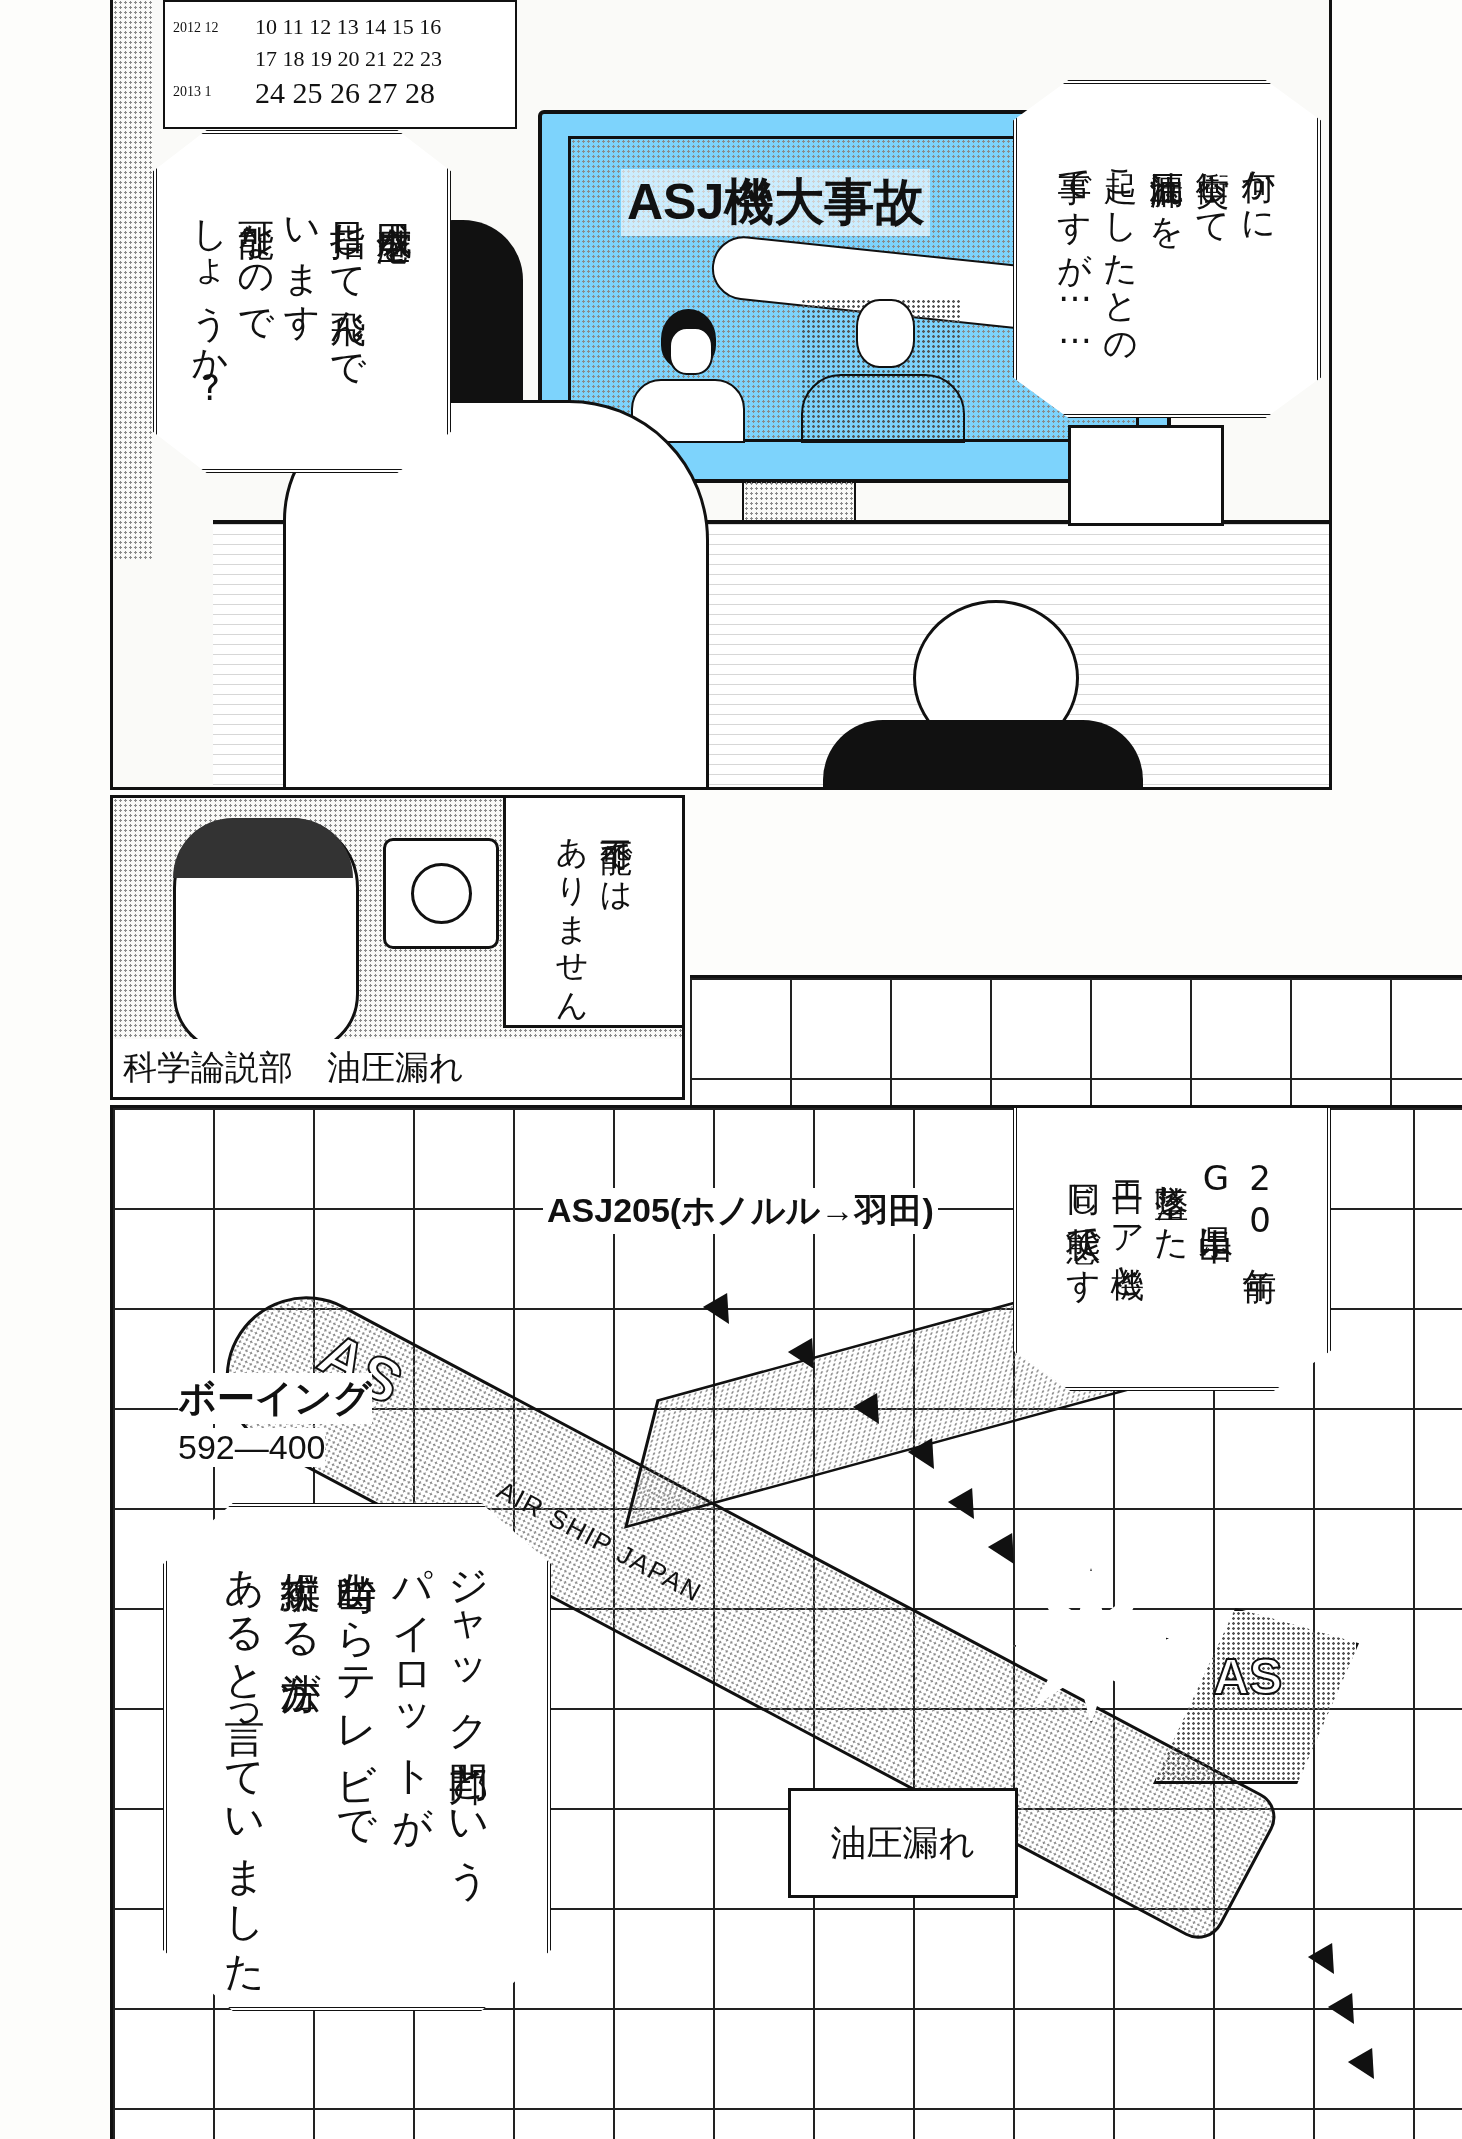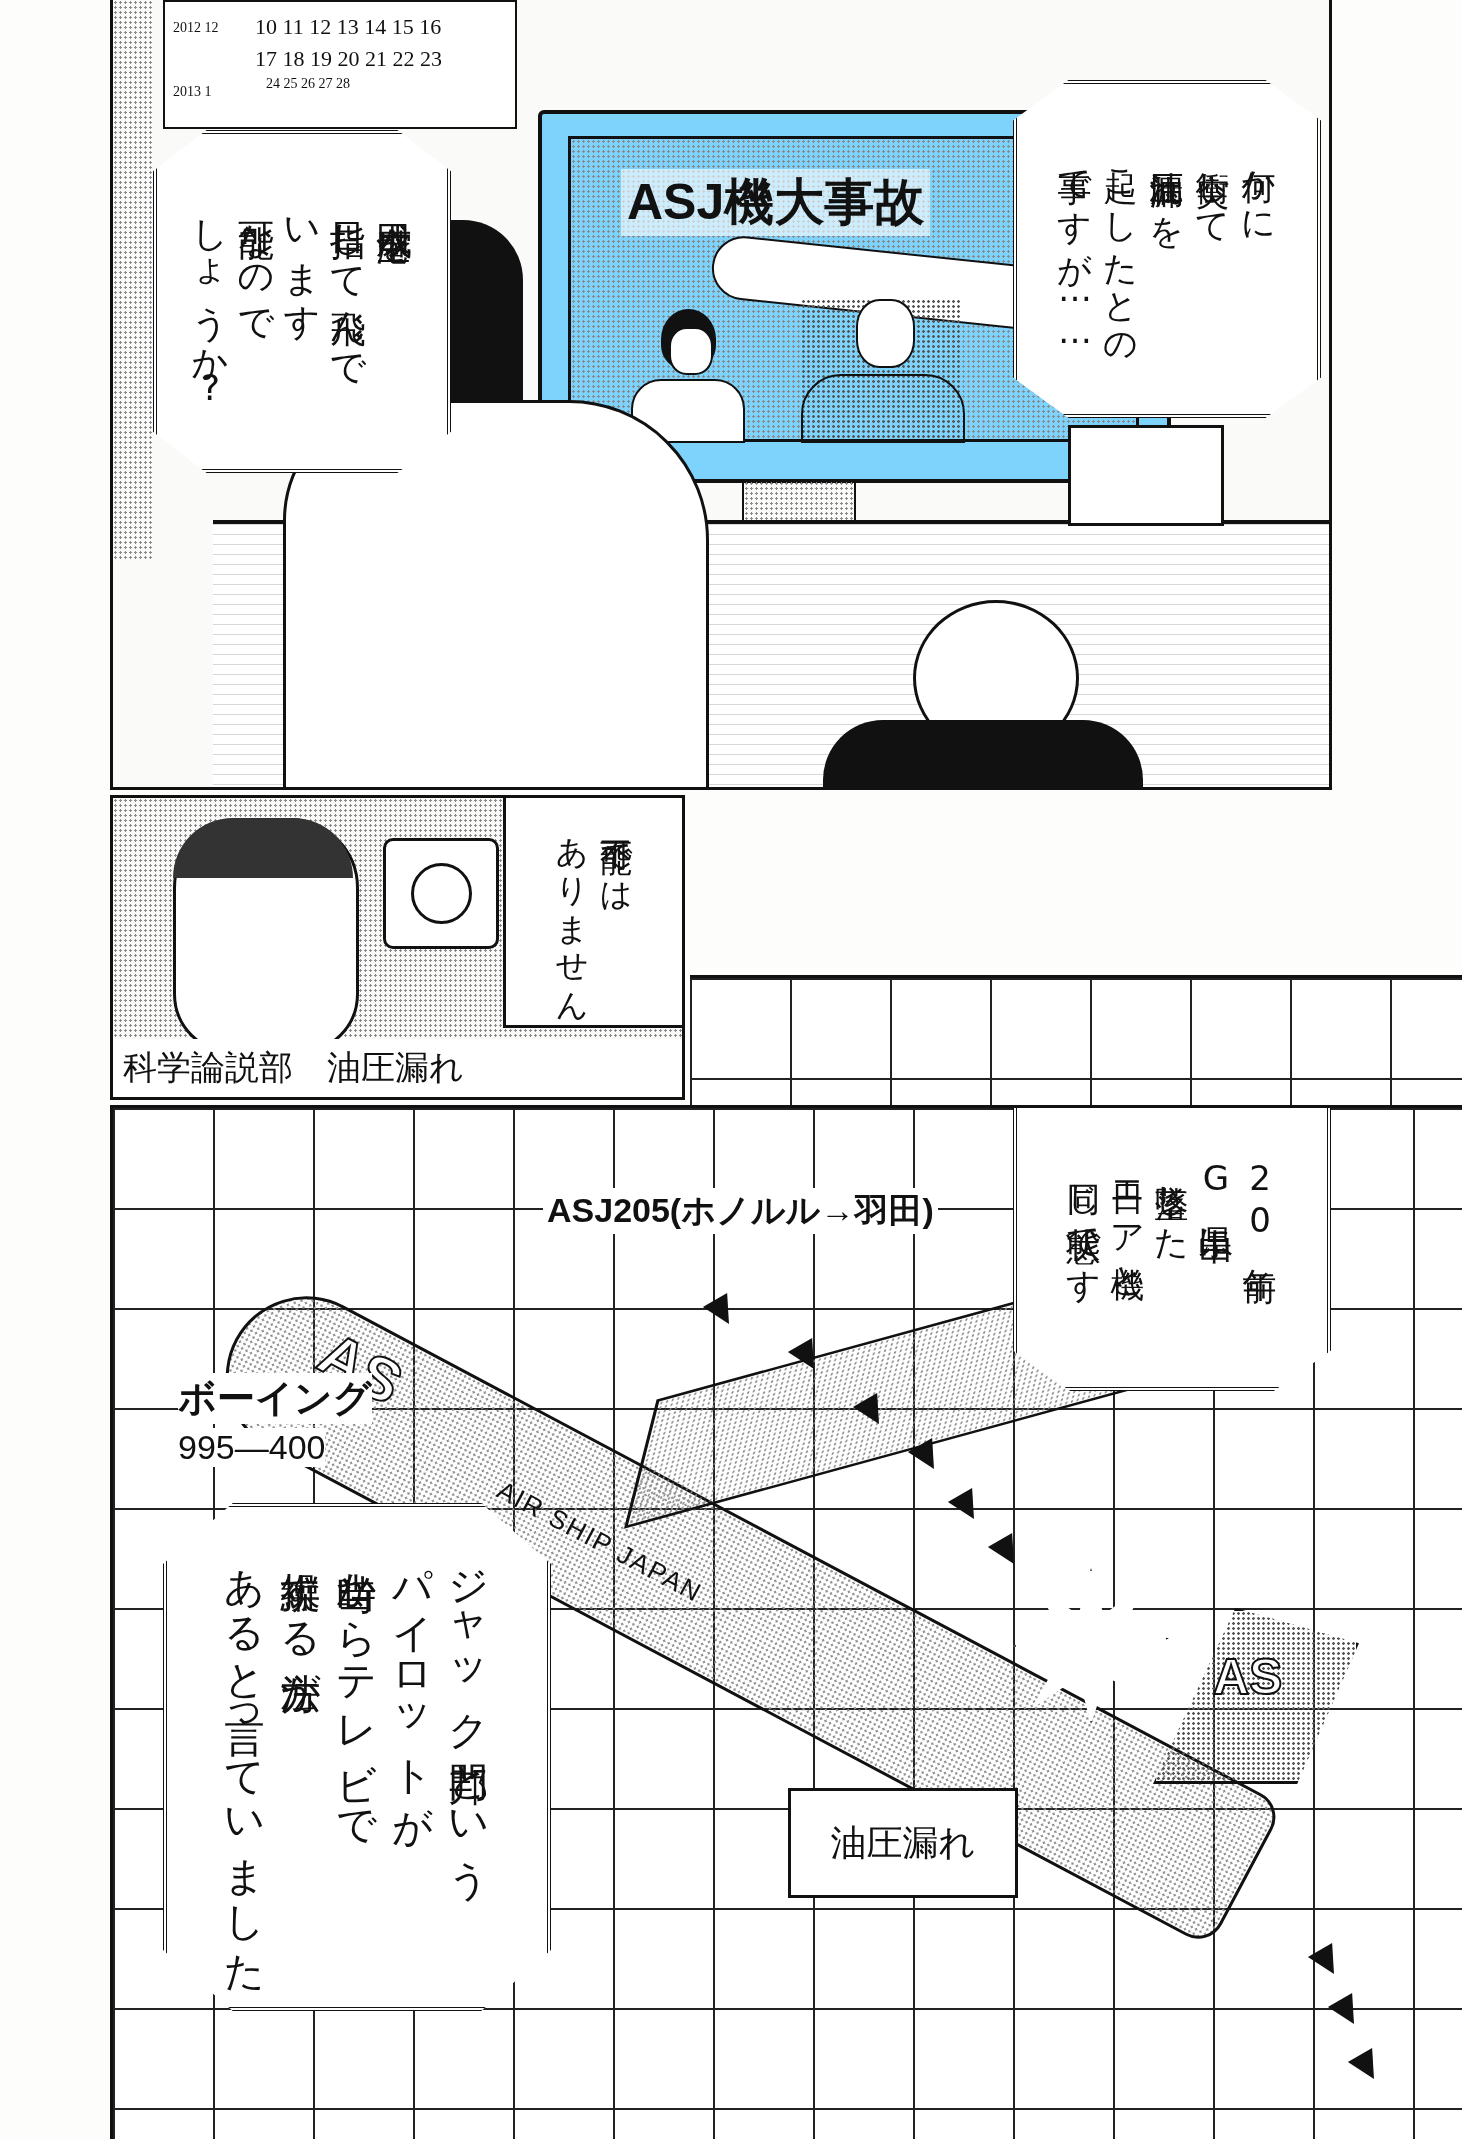--- a/index.html
+++ b/index.html
@@ -16,21 +16,21 @@
 </style>
 </head>
 <body>
 
 <div class="panel" style="left:110px;top:0;width:1222px;height:790px;border-top:none;">
 
   <div style="position:absolute;left:50px;top:0;width:350px;height:125px;background:#fff;border:2px solid #111;font-family:Liberation Serif, serif;">
     <div style="position:absolute;left:8px;top:18px;font-size:14px;">2012 12</div>
     <div style="position:absolute;left:90px;top:12px;font-size:22px;">10 11 12 13 14 15 16</div>
     <div style="position:absolute;left:90px;top:44px;font-size:22px;">17 18 19 20 21 22 23</div>
-    <div style="position:absolute;left:101px;top:74px;font-size:14px;">24 25 26 27 28</div>
+    <div style="position:absolute;left:90px;top:74px;font-size:30px;">24 25 26 27 28</div>
     <div style="position:absolute;left:8px;top:82px;font-size:14px;">2013 1</div>
   </div>
 
   <div class="dots" style="position:absolute;left:0;top:0;width:40px;height:560px;"></div>
 
   <div style="position:absolute;left:425px;top:110px;width:625px;height:365px;border:4px solid #111;border-radius:6px;background:#7dd3fc;">
     <div class="dots" style="position:absolute;left:26px;top:22px;width:565px;height:300px;border:3px solid #111;">
       <div style="position:absolute;left:50px;top:30px;font-size:50px;font-weight:bold;font-family:'Liberation Sans',sans-serif;background:rgba(255,255,255,.6);padding:0 6px;">ASJ機大事故</div>
 
       <div style="position:absolute;left:140px;top:115px;width:400px;height:60px;background:#fff;border:2px solid #111;border-radius:40px 10px 10px 40px;transform:rotate(6deg);"></div>
@@ -118,21 +118,21 @@
   <div class="tri" style="left:745px;top:290px;transform:rotate(-30deg);"></div>
   <div class="tri" style="left:800px;top:335px;transform:rotate(-30deg);"></div>
   <div class="tri" style="left:840px;top:385px;transform:rotate(-30deg);"></div>
   <div class="tri" style="left:880px;top:430px;transform:rotate(-30deg);"></div>
   <div class="tri" style="left:1200px;top:840px;transform:rotate(-30deg);"></div>
   <div class="tri" style="left:1220px;top:890px;transform:rotate(-30deg);"></div>
   <div class="tri" style="left:1240px;top:945px;transform:rotate(-30deg);"></div>
 
   <div class="label" style="left:430px;top:80px;font-size:34px;background:#fff;padding:0 4px;">ASJ205(ホノルル→羽田)</div>
   <div class="label" style="left:65px;top:265px;font-size:38px;background:#fff;">ボーイング</div>
-  <div class="label" style="left:65px;top:320px;font-size:34px;font-weight:normal;background:#fff;">995—400</div>
+  <div class="label" style="left:65px;top:320px;font-size:34px;font-weight:normal;background:#fff;">592—400</div>
 
   <div class="rectbox" style="left:675px;top:680px;width:230px;height:110px;">
     <span style="font-size:36px;">油圧漏れ</span>
   </div>
 
   <div class="octbox" style="left:900px;top:-55px;width:310px;height:330px;">
     <div class="vtext" style="white-space:pre;font-size:34px;line-height:44px;">20年前
 G県山中に
 墜落した
 日エア機と

